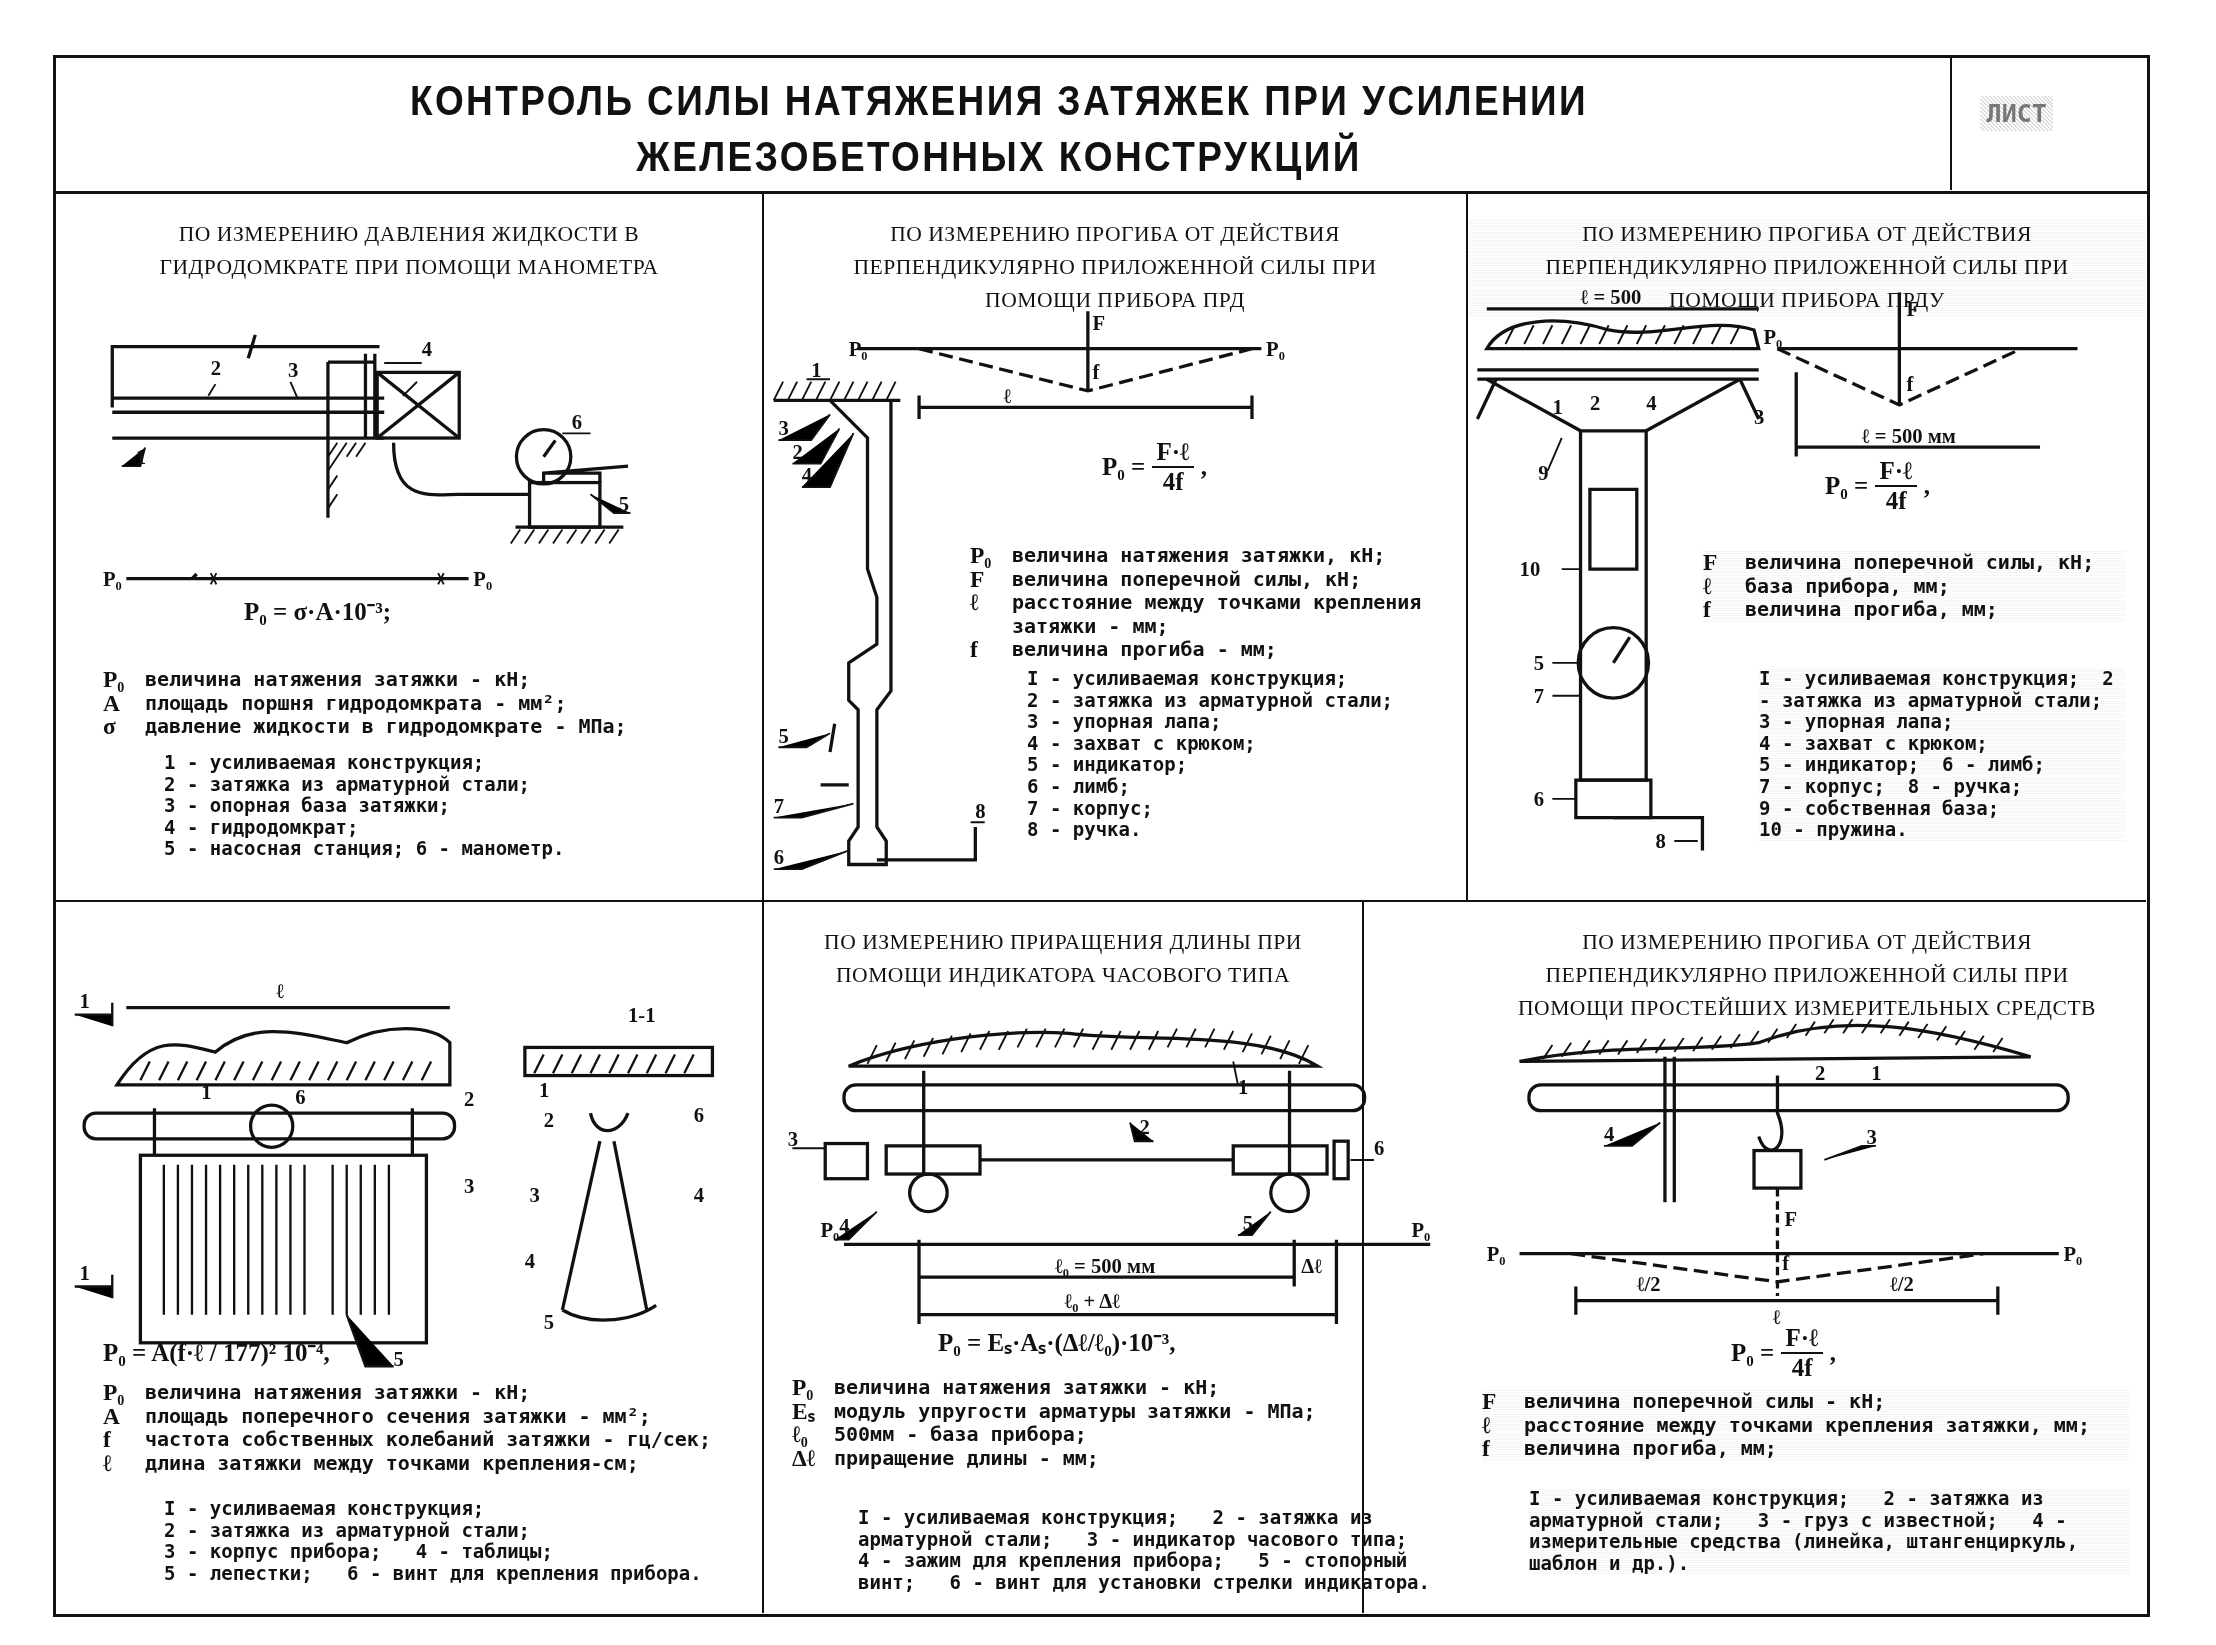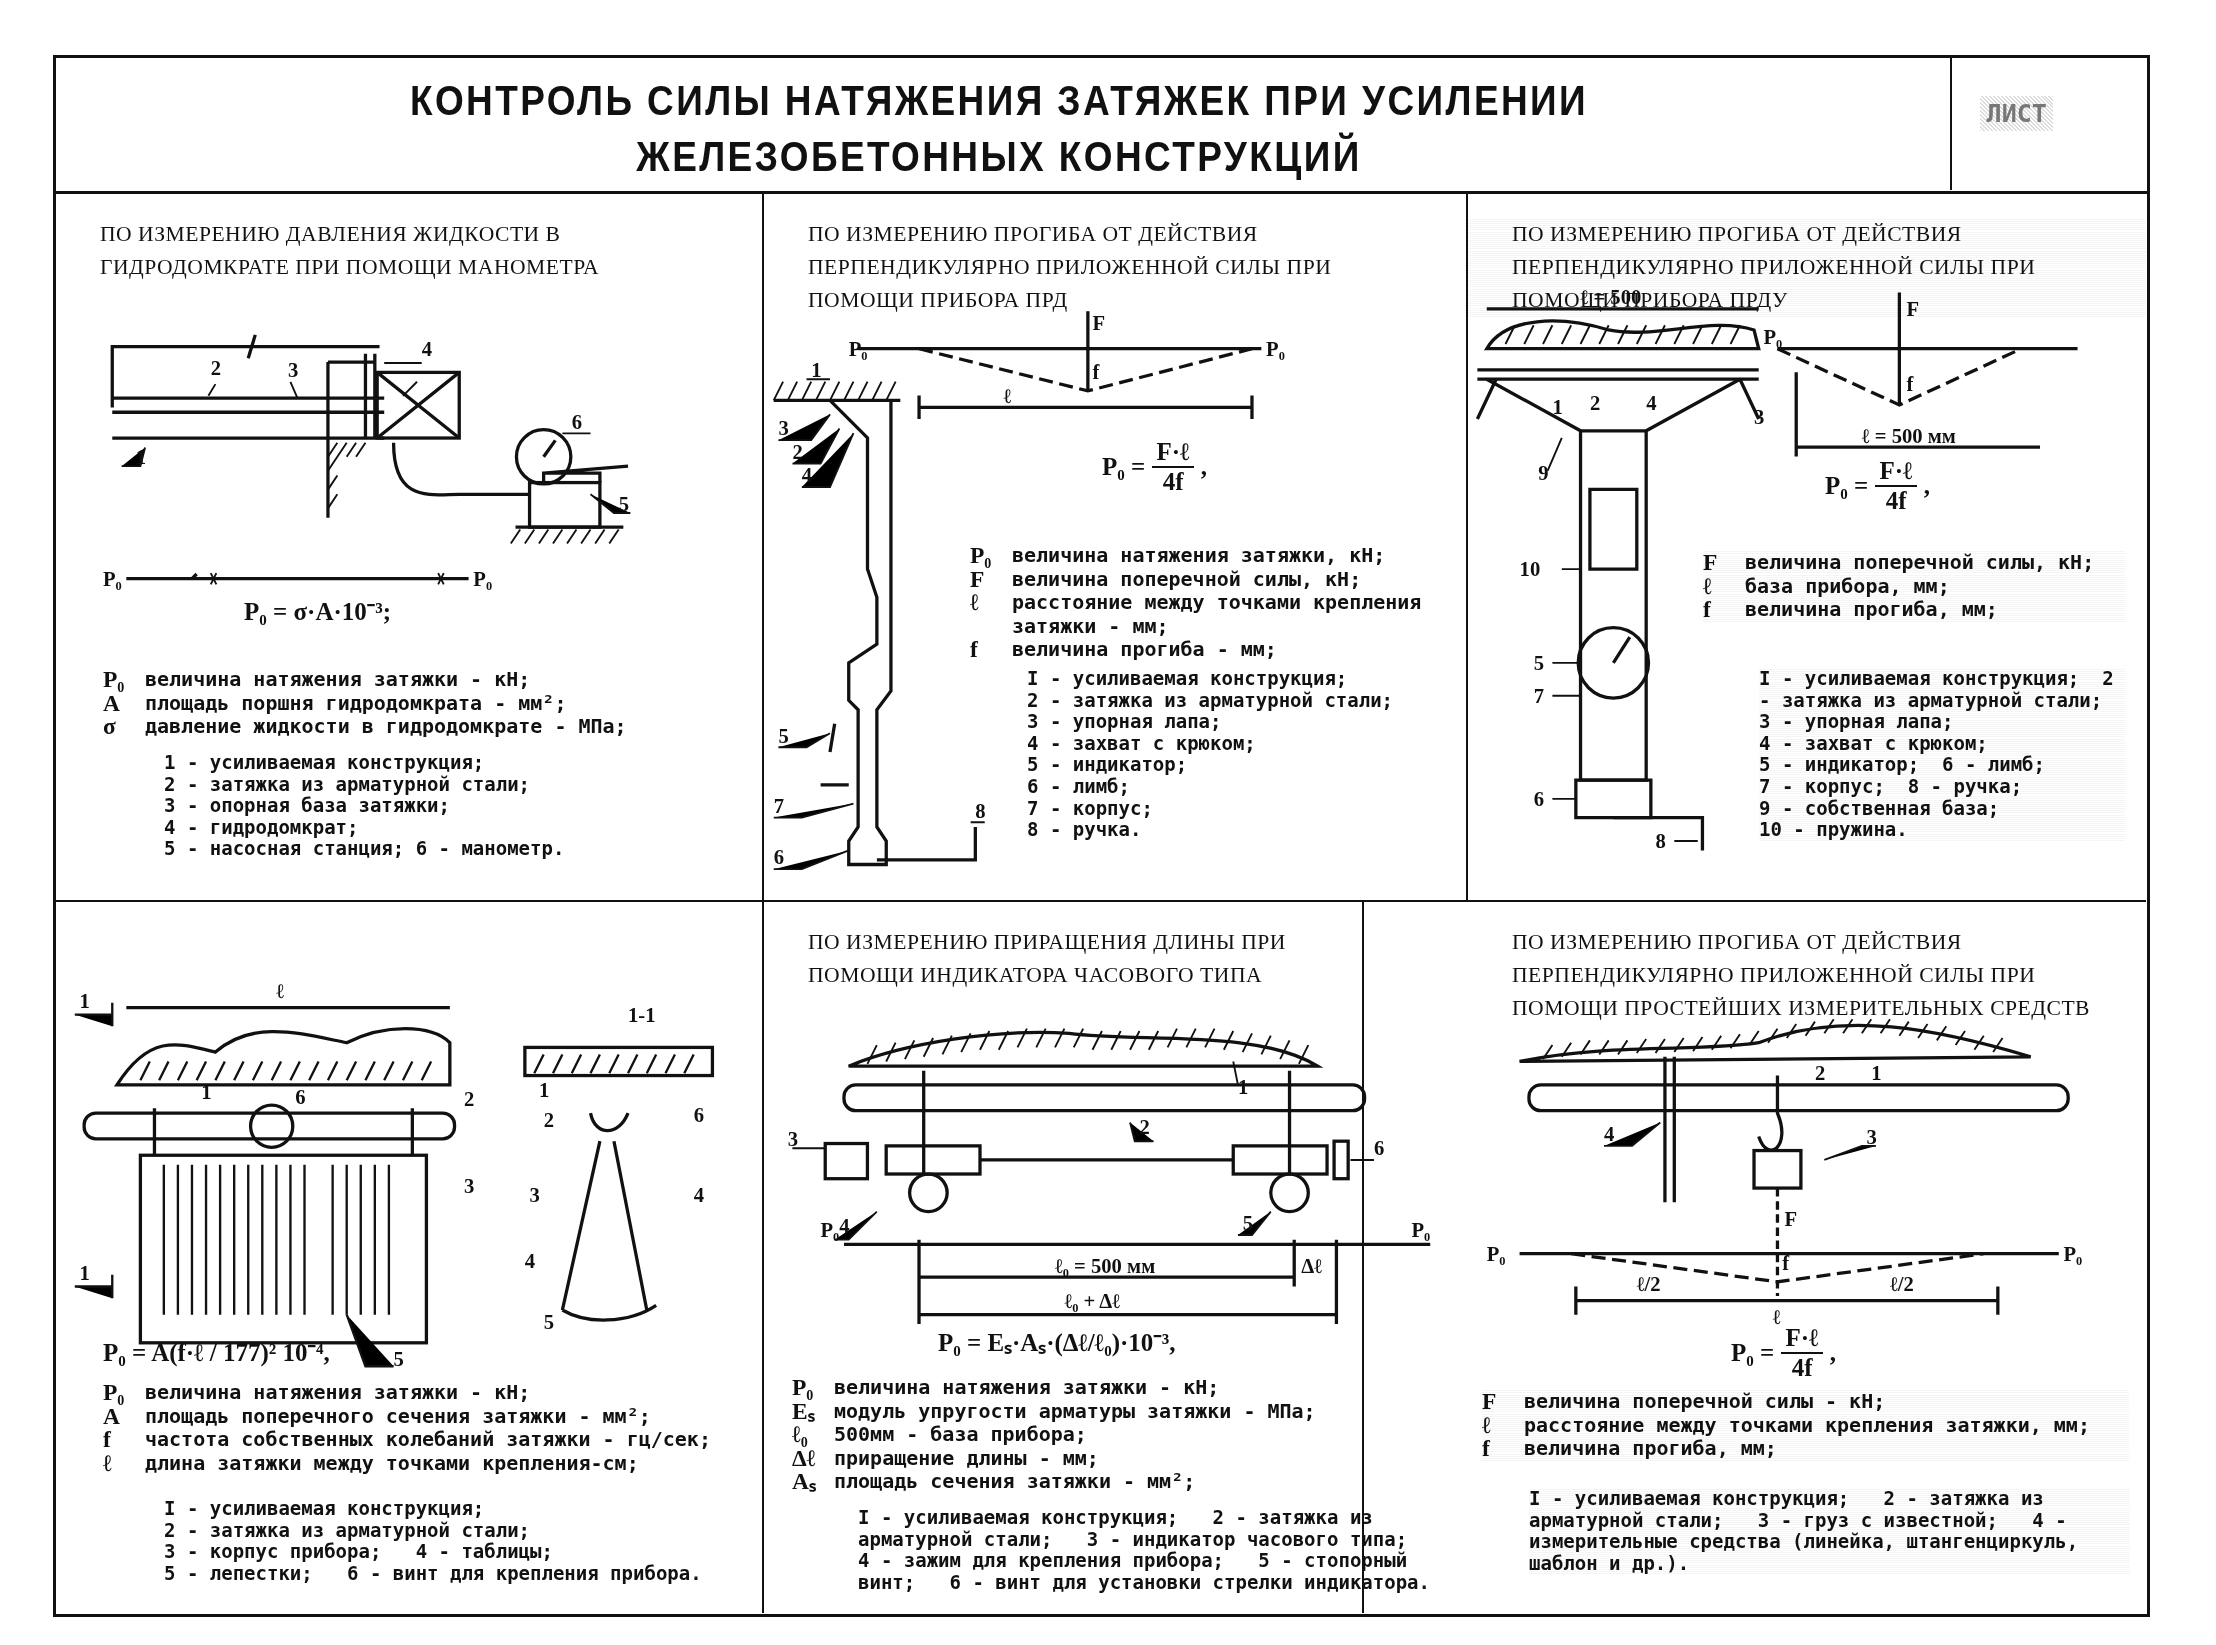--- a/index.html
+++ b/index.html
@@ -11,21 +11,21 @@
   .title{position:absolute;left:0;top:14px;width:1886px;text-align:center;
          font-family:"Liberation Sans",sans-serif;font-weight:bold;font-size:43px;
          letter-spacing:2.8px;line-height:56px;transform:scaleX(0.86);transform-origin:center;}
   .sheet-box{position:absolute;right:0;top:0;width:197px;height:132px;border-left:2.3px solid #111;box-sizing:border-box;}
   .sheet-label{position:absolute;left:28px;top:38px;font-size:25px;font-weight:bold;color:#777;
         background:repeating-linear-gradient(45deg,#ddd 0 1.4px,#fff 1.4px 2.8px);padding:2.8px 6.6px;}
   .grid{position:absolute;left:0;top:136px;width:100%;height:1420px;}
   .panel{position:absolute;box-sizing:border-box;border-right:2.3px solid #111;border-bottom:2.3px solid #111;}
   .panel.c3{border-right:none;}
   .panel.r2{border-bottom:none;}
-  .ptitle{position:absolute;left:0;top:23.5px;width:100%;text-align:left;font-family:"Liberation Serif",serif;
+  .ptitle{position:absolute;left:0;top:23.5px;width:100%;text-align:center;font-family:"Liberation Serif",serif;
           font-size:21.6px;line-height:33px;letter-spacing:0.5px;text-transform:uppercase;padding:0 44px;box-sizing:border-box;}
   .legend{position:absolute;font-size:20px;line-height:23.5px;font-weight:bold;}
   .legend .row{display:flex;}
   .legend .sym{min-width:42px;font-family:"Liberation Serif",serif;font-size:23.5px;}
   .legend .txt{flex:1;}
   .parts{position:absolute;font-size:19px;line-height:21.6px;font-weight:bold;}
   .parts .row{white-space:pre-wrap;}
   .formula{position:absolute;font-family:"Liberation Serif",serif;font-size:25px;font-weight:bold;white-space:nowrap;}
   .lbl{font-family:"Liberation Serif",serif;font-size:44px;font-weight:bold;fill:#111;}
   svg{position:absolute;overflow:visible;}
@@ -353,24 +353,20 @@
             <span class="txt">модуль упругости арматуры затяжки - МПа;</span>
           </div>
         <div class="row">
             <span class="sym">ℓ₀</span>
             <span class="txt">500мм - база прибора;</span>
           </div>
         <div class="row">
             <span class="sym">Δℓ</span>
             <span class="txt">приращение длины - мм;</span>
           </div>
-        <div class="row">
-            <span class="sym">Aₛ</span>
-            <span class="txt">площадь сечения затяжки - мм²;</span>
-          </div>
       </div>
       <div class="parts" style="left:94px;top:605px;width:582px;">
         <div class="row">I - усиливаемая конструкция;   2 - затяжка из арматурной стали;   3 - индикатор часового типа;   4 - зажим для крепления прибора;   5 - стопорный винт;   6 - винт для установки стрелки индикатора.</div>
       </div>
     </div>
 
     <div class="panel c3 r2" style="left:1412px;top:708px;width:678px;height:711px;">
       <div class="ptitle">По измерению прогиба от действия перпендикулярно приложенной силы при помощи простейших измерительных средств</div>
       <svg style="left:0;top:0;" width="678" height="469" viewBox="0 0 1446 1000">
         <g stroke="#111" stroke-width="7" fill="none">

